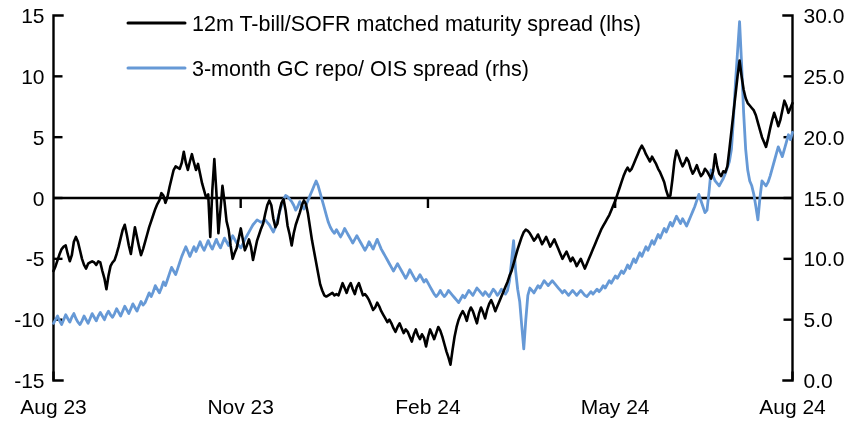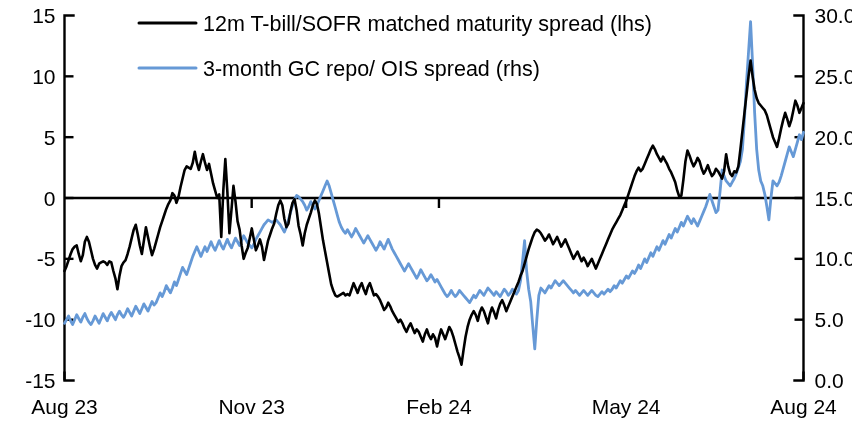--- a/index.html
+++ b/index.html
@@ -11,21 +11,20 @@
     width: 852px;
     height: 432px;
     font-family: "Liberation Sans", sans-serif;
     color: #000000;
     overflow: hidden;
   }
   #chart-root {
     position: relative;
     width: 732px;
     height: 432px;
-    margin-left: 11px;
   }
   #chart-svg {
     position: absolute;
     top: 0;
     left: 0;
     display: block;
   }
   .tick-label {
     font-family: "Liberation Sans", sans-serif;
     font-size: 21px;

